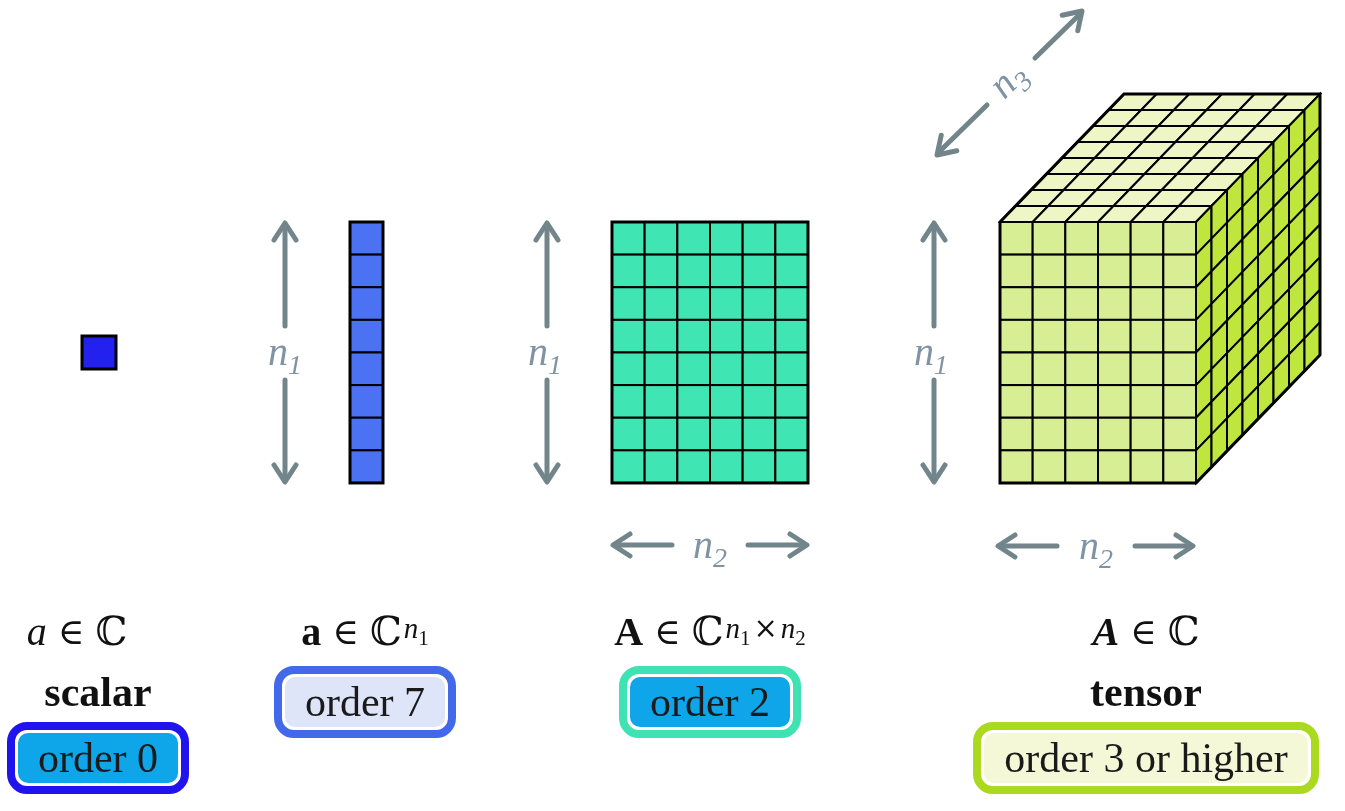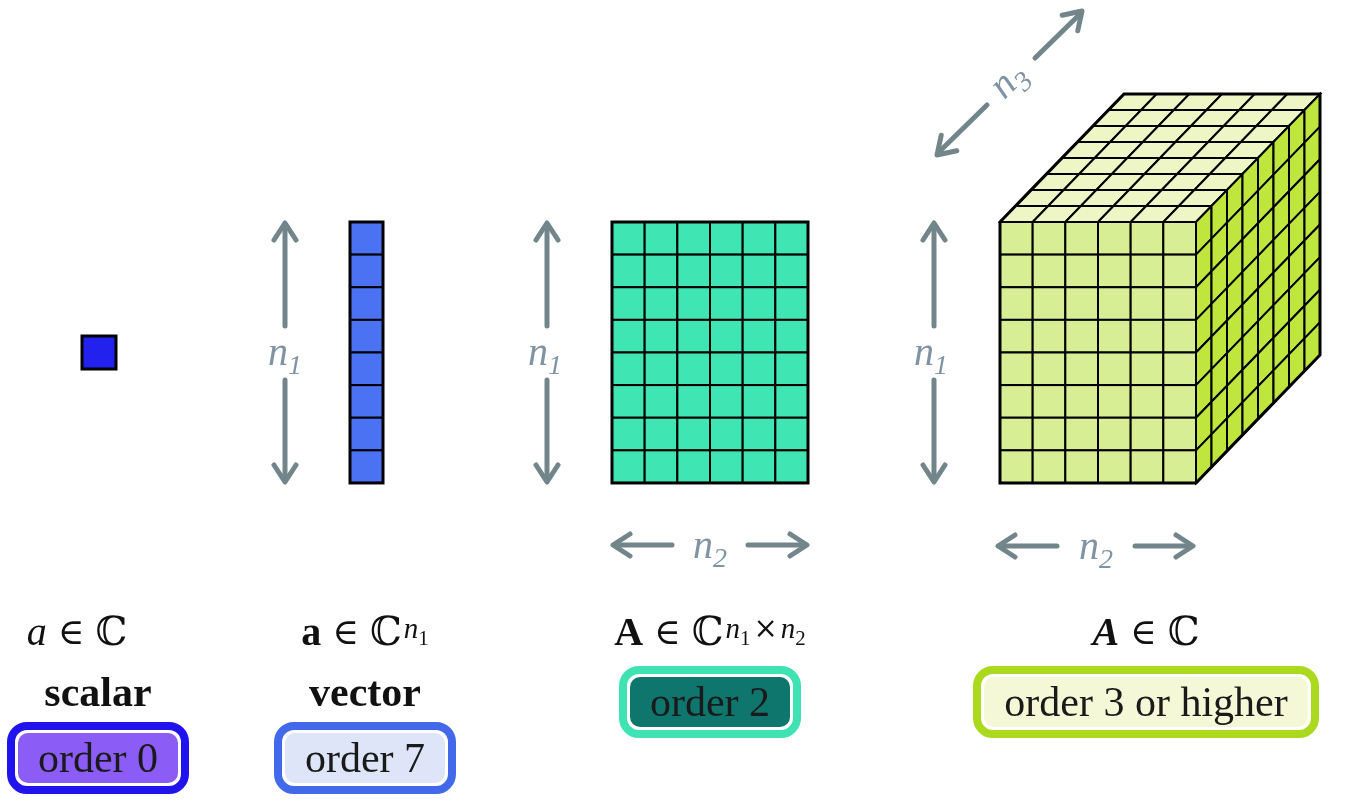--- a/index.html
+++ b/index.html
@@ -323,60 +323,60 @@
 
   <div class="col col-scalar">
     <div class="math-row shift-left">
         <span class="msym italic">a</span>
         <span class="min">∈</span>
         <span class="mset">ℂ</span>
       </div>
     <div class="name-row">scalar</div>
     <div class="badge-row">
       <span class="badge" style="border-color: rgb(32, 19, 238);">
-        <span class="badge-inner" style="background: #8b5cf6;">order 0</span>
+        <span class="badge-inner" style="background: #0ea5e9;">order 0</span>
       </span>
     </div>
   </div>
 
   <div class="col col-vector">
     <div class="math-row">
         <span class="msym bold">a</span>
         <span class="min">∈</span>
         <span class="mset">ℂ</span>
         <span class="msup"><span class="mvar">n</span><span class="msub">1</span></span>
       </div>
-    <div class="name-row">vector</div>
     <div class="badge-row">
       <span class="badge" style="border-color: rgb(66, 105, 234);">
         <span class="badge-inner" style="background: rgb(223, 229, 249);">order 7</span>
       </span>
     </div>
   </div>
 
   <div class="col col-matrix">
     <div class="math-row">
         <span class="msym bold">A</span>
         <span class="min">∈</span>
         <span class="mset">ℂ</span>
         <span class="msup"><span class="mvar">n</span><span class="msub">1</span><span class="mop">×</span><span class="mvar">n</span><span class="msub">2</span></span>
       </div>
     <div class="badge-row">
       <span class="badge" style="border-color: rgb(63, 226, 178);">
-        <span class="badge-inner" style="background: #0f766e;">order 2</span>
+        <span class="badge-inner" style="background: #0ea5e9;">order 2</span>
       </span>
     </div>
   </div>
 
   <div class="col col-tensor">
     <div class="math-row">
         <span class="msym calligraphic">A</span>
         <span class="min">∈</span>
         <span class="mset">ℂ</span>
       </div>
+    <div class="name-row">tensor</div>
     <div class="badge-row">
       <span class="badge" style="border-color: rgb(170, 217, 30);">
         <span class="badge-inner" style="background: rgb(244, 248, 214);">order 3 or higher</span>
       </span>
     </div>
   </div>
 
 </div>
 
 </body></html>

